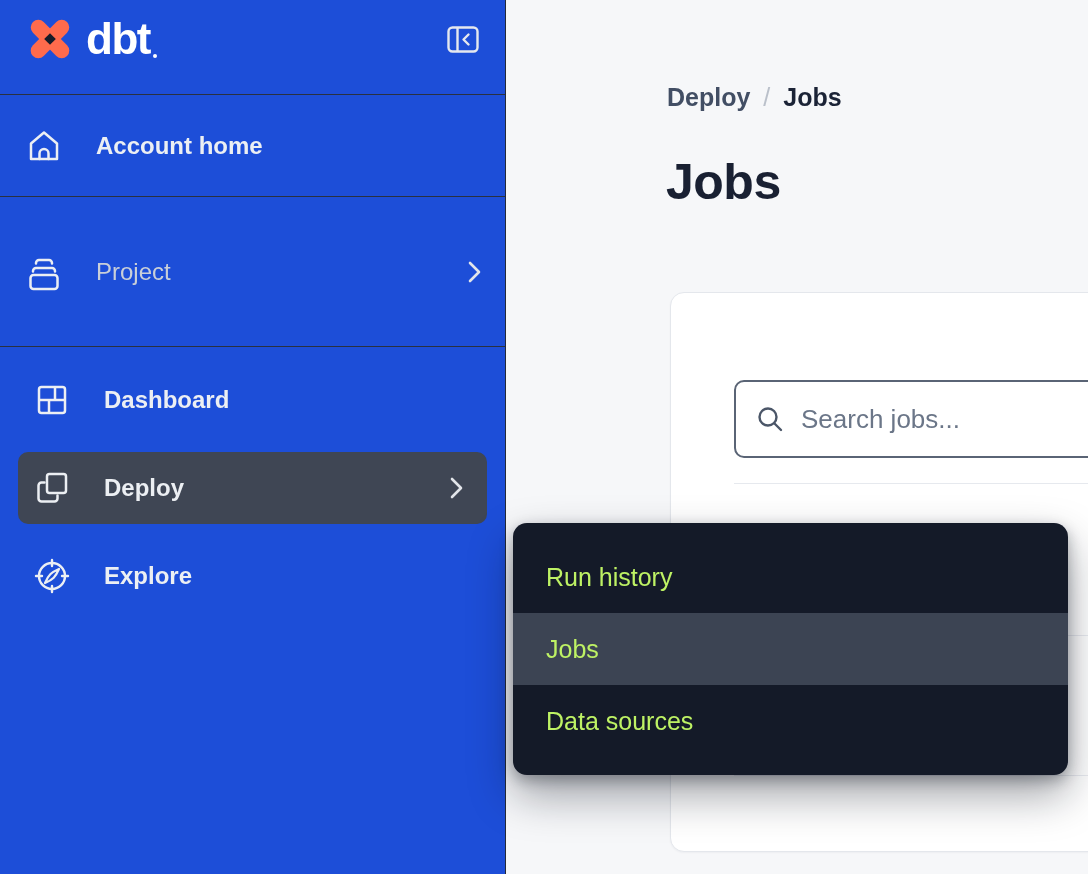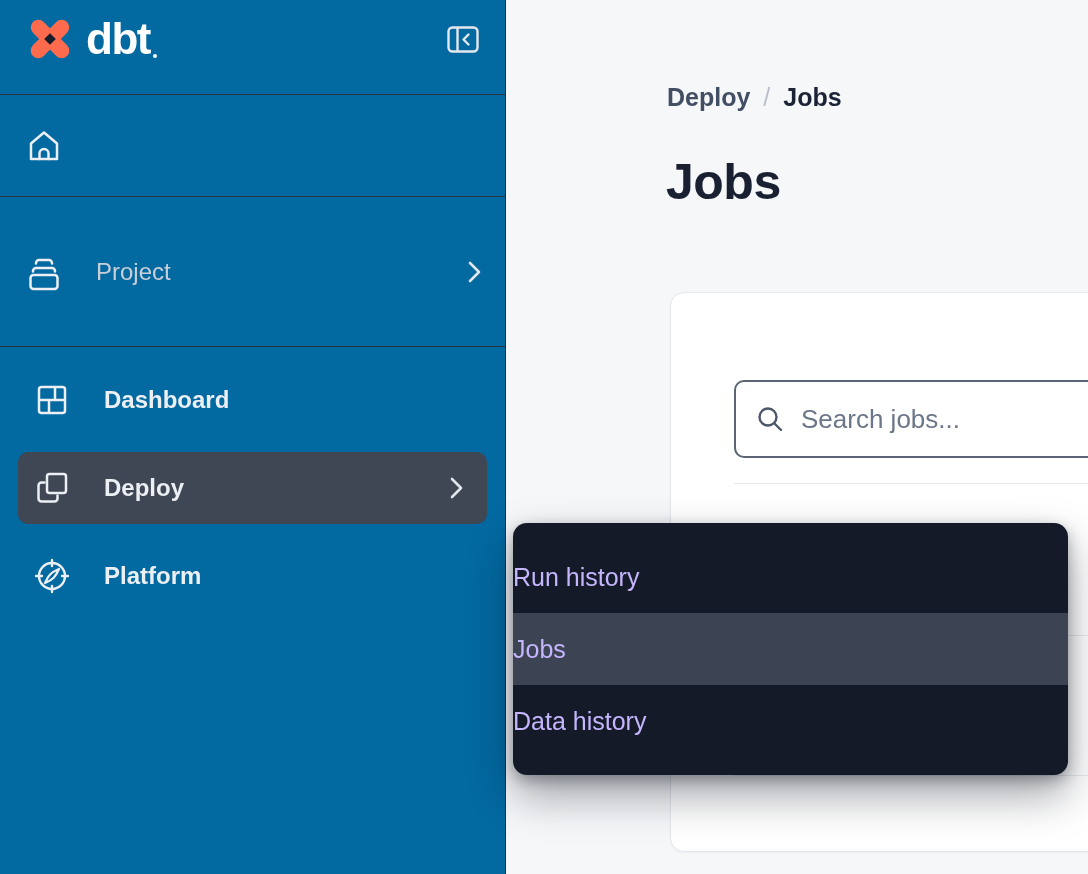--- a/index.html
+++ b/index.html
@@ -7,21 +7,21 @@
   body {
     position:relative;
     background:#F6F7F9;
     font-family:"Liberation Sans", sans-serif;
     -webkit-font-smoothing:antialiased;
   }
 
   
   .sidebar {
     position:absolute; left:0; top:0; width:506px; height:874px;
-    background:#0369a1; color:#ECEFF3;
+    background:#1d4ed8; color:#ECEFF3;
     border-right:1px solid #232A39;
   }
   .logo-row {
     height:95px; display:flex; align-items:center;
     padding:0 26px 16px 22px;
     border-bottom:1px solid #2A3140;
   }
   .logo-link { display:flex; align-items:center; background:none; border:none; cursor:pointer; color:#fff; }
   .brand {
     font-size:44px; font-weight:800; letter-spacing:-1.5px; color:#FFFFFF; margin-left:8px;
@@ -87,22 +87,22 @@
   .row-line-1 { top:342px; }
   .row-line-2 { top:482px; }
 
   
   .flyout {
     position:absolute; left:513px; top:523px; width:555px;
     background:#141A28; border-radius:14px; padding:18px 0;
     box-shadow:0 20px 44px rgba(10,15,28,0.38), 0 5px 14px rgba(10,15,28,0.30);
   }
   .flyout-item {
-    height:72px; line-height:72px; 
-    font-size:25px; font-weight:400; color:#c4b5fd; cursor:pointer;
+    height:72px; line-height:72px; padding-left:33px;
+    font-size:25px; font-weight:400; color:#bef264; cursor:pointer;
   }
   .flyout-item.active { background:#3C4453; }
 
   svg { display:block; }
 </style>
 </head>
 <body>
 
 <aside class="sidebar">
 
@@ -132,20 +132,21 @@
     </button>
   </div>
 
   <div class="side-row account">
     <span class="icon40">
       <svg width="40" height="40" viewBox="0 0 40 40" fill="none" stroke="#ECEFF3" stroke-width="2.5" stroke-linecap="round" stroke-linejoin="round">
         <path d="M7 33 V17.5 L20 6.5 L33 17.5 V33 Z"></path>
         <path d="M15.5 33 v-5.5 a4.5 4.5 0 0 1 9 0 V33"></path>
       </svg>
     </span>
+    <span class="row-label">Account home</span>
   </div>
 
   <div class="side-row project">
     <span class="icon40">
       <svg width="40" height="40" viewBox="0 0 40 40" fill="none" stroke="#ECEFF3" stroke-width="2.5" stroke-linecap="round" stroke-linejoin="round">
         <path d="M12 11.5 v-0.5 a3 3 0 0 1 3-3 h10 a3 3 0 0 1 3 3 v0.5"></path>
         <path d="M9 19.5 v-0.5 a3 3 0 0 1 3-3 h16 a3 3 0 0 1 3 3 v0.5"></path>
         <rect x="6.5" y="23" width="27" height="14" rx="3"></rect>
       </svg>
     </span>
@@ -193,21 +194,21 @@
       <span class="icon40">
         <svg width="40" height="40" viewBox="0 0 40 40" fill="none" stroke="#ECEFF3" stroke-width="2.4" stroke-linecap="round" stroke-linejoin="round">
           <circle cx="20" cy="20" r="13"></circle>
           <line x1="20" y1="4" x2="20" y2="10"></line>
           <line x1="20" y1="30" x2="20" y2="36"></line>
           <line x1="4" y1="20" x2="10" y2="20"></line>
           <line x1="30" y1="20" x2="36" y2="20"></line>
           <path d="M27 13 C23.5 21 21 23.5 13 27 C16.5 19 19 16.5 27 13 Z" stroke-width="2.2"></path>
         </svg>
       </span>
-      <span class="row-label">Platform</span>
+      <span class="row-label">Explore</span>
     </div>
 
   </nav>
 </aside>
 
 <div class="breadcrumb">
   <span class="crumb-link">Deploy</span>
   <span class="crumb-sep">/</span>
   <span class="crumb-current">Jobs</span>
 </div>
@@ -225,14 +226,14 @@
     <input type="text" value="" placeholder="Search jobs..." style="">
   </div>
   <div class="card-divider"></div>
   <div class="card-row-line row-line-1"></div>
   <div class="card-row-line row-line-2"></div>
 </div>
 
 <div class="flyout">
   <div class="flyout-item">Run history</div>
   <div class="flyout-item active">Jobs</div>
-  <div class="flyout-item">Data history</div>
+  <div class="flyout-item">Data sources</div>
 </div>
 
 </body></html>

